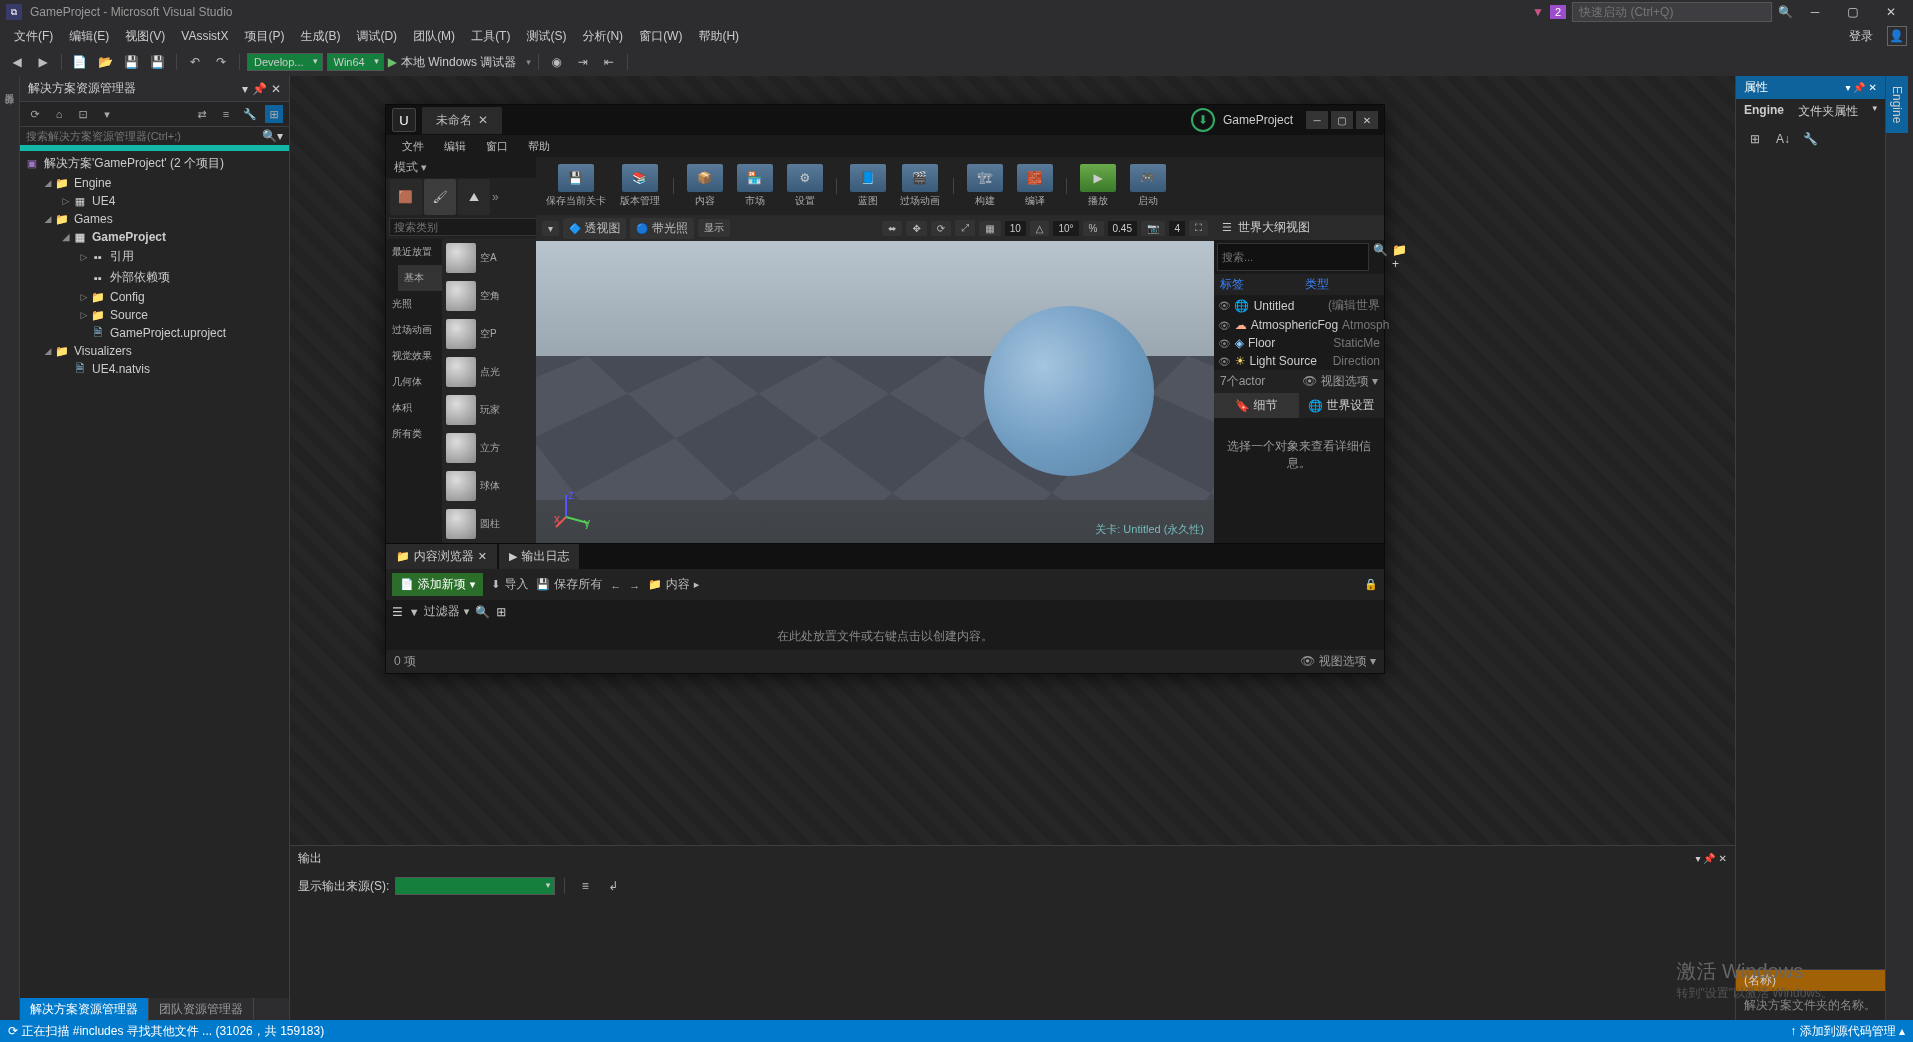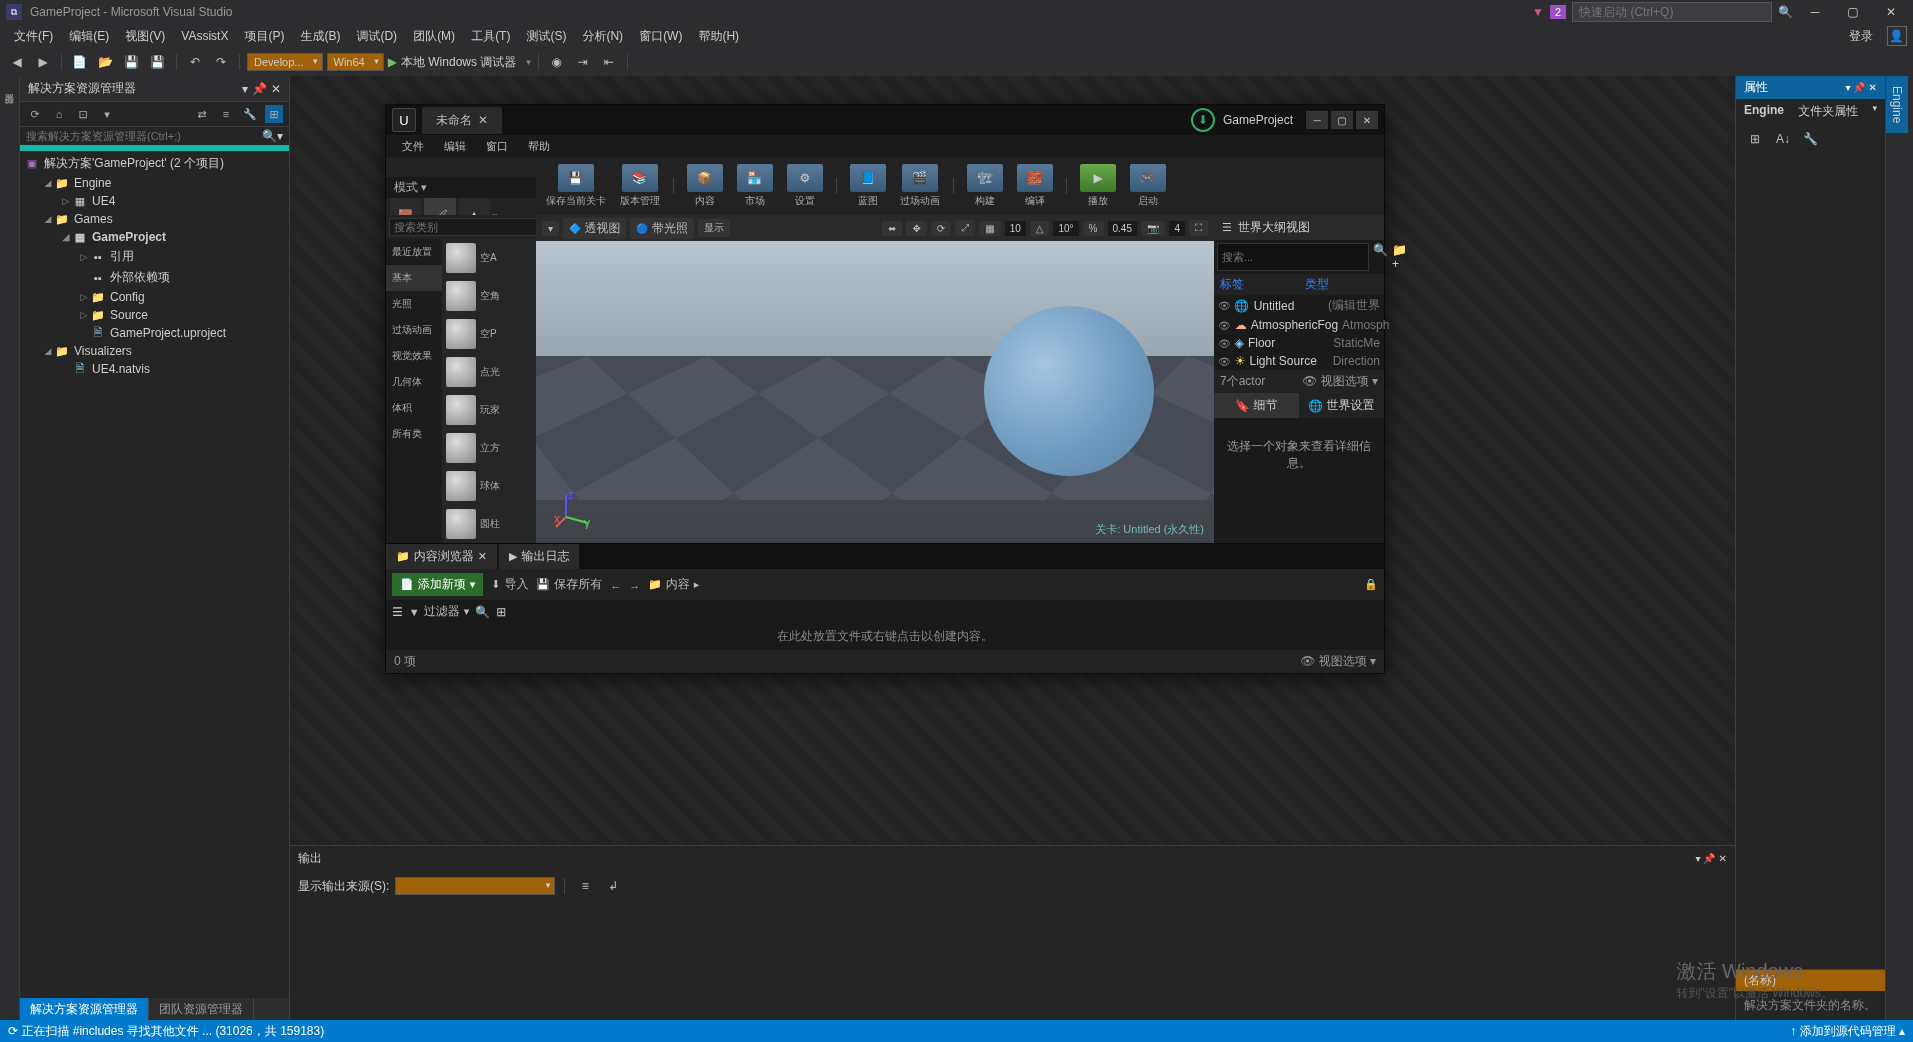--- a/index.html
+++ b/index.html
@@ -11,21 +11,21 @@
 .flag-box{background:#9b4dca;color:#fff;padding:1px 5px;font-size:11px;}
 .quick-launch{background:#3e3e42;border:1px solid #555;color:#999;padding:2px 6px;width:200px;}
 .win-btn{width:32px;height:20px;display:flex;align-items:center;justify-content:center;color:#ccc;}
 .menu-bar{height:24px;background:#2d2d30;display:flex;align-items:center;padding:0 6px;}
 .menu-bar span{padding:4px 8px;color:#ccc;}
 .menu-bar .login{margin-left:auto;margin-right:6px;}
 .user-frame{width:20px;height:20px;border:1px solid #666;display:flex;align-items:center;justify-content:center;}
 .toolbar{height:28px;background:#2d2d30;display:flex;align-items:center;padding:0 6px;gap:4px;}
 .tb-btn{width:22px;height:22px;display:flex;align-items:center;justify-content:center;color:#bbb;}
 .tb-sep{width:1px;height:16px;background:#444;margin:0 3px;}
-.combo{background:#a16207;border:1px solid #555;color:#ccc;padding:2px 18px 2px 6px;font-size:11px;position:relative;}
+.combo{background:#15803d;border:1px solid #555;color:#ccc;padding:2px 18px 2px 6px;font-size:11px;position:relative;}
 .combo:after{content:"▾";position:absolute;right:4px;top:2px;font-size:9px;}
 .tb-play{color:#6ec06e;}
 .main-area{display:flex;height:calc(100% - 24px - 24px - 28px - 22px);}
 .left-strip{width:20px;background:#2d2d30;border-right:1px solid #3e3e42;display:flex;flex-direction:column;padding-top:4px;}
 .left-strip .tab-v{writing-mode:vertical-lr;padding:6px 2px;font-size:10px;color:#888;}
 .sol-panel{width:270px;background:#252526;border-right:1px solid #3e3e42;display:flex;flex-direction:column;}
 .panel-title{background:#2d2d30;padding:4px 8px;display:flex;align-items:center;color:#ccc;border-bottom:1px solid #3e3e42;}
 .panel-title .ptext{flex:1;}
 .panel-title .picons{display:flex;gap:4px;font-size:10px;}
 .sol-toolbar{display:flex;align-items:center;padding:3px 6px;gap:6px;background:#252526;border-bottom:1px solid #3e3e42;}
@@ -69,39 +69,39 @@
 .ue-titlebar{height:30px;display:flex;align-items:center;padding:0 6px;background:#111;}
 .ue-logo{width:24px;height:24px;background:#222;border:1px solid #444;display:flex;align-items:center;justify-content:center;color:#fff;font-size:13px;margin-right:6px;border-radius:2px;}
 .ue-tab{background:#2a2a2a;padding:5px 14px;color:#bbb;font-size:11px;border-radius:2px 2px 0 0;margin-right:4px;display:flex;align-items:center;gap:6px;}
 .ue-titlebar .spacer{flex:1;}
 .ue-proj{color:#ccc;margin-right:10px;}
 .ue-src-ctrl{width:24px;height:24px;border-radius:50%;border:2px solid #3a6;display:flex;align-items:center;justify-content:center;color:#3a6;margin-right:8px;}
 .ue-win-btn{width:22px;height:18px;background:#333;display:flex;align-items:center;justify-content:center;margin-left:3px;font-size:10px;}
 .ue-menubar{height:22px;display:flex;align-items:center;padding:0 8px;gap:4px;background:#1a1a1a;}
 .ue-menubar span{padding:3px 8px;color:#bbb;font-size:11px;text-align:center;}
 .ue-toolbar{height:58px;display:flex;background:#222;}
-.ue-modes{width:150px;display:flex;flex-direction:column;margin-top:20px;}
+.ue-modes{width:150px;display:flex;flex-direction:column;}
 .ue-modes-label{padding:2px 8px;color:#aaa;font-size:11px;background:#1a1a1a;}
 .ue-modes-icons{flex:1;display:flex;align-items:center;padding:0 4px;gap:2px;}
 .mode-icon{width:32px;height:36px;background:#2a2a2a;border-radius:2px;display:flex;align-items:center;justify-content:center;}
 .mode-icon.active{background:#3c3c3c;}
 .ue-main-tb{flex:1;display:flex;align-items:center;padding:4px 6px;gap:6px;}
 .ue-tb-btn{display:flex;flex-direction:column;align-items:center;gap:2px;padding:2px 4px;min-width:44px;}
 .ue-tb-icon{width:36px;height:28px;background:linear-gradient(180deg,#5a7a9a,#3a5a7a);border-radius:2px;display:flex;align-items:center;justify-content:center;}
 .ue-tb-btn .lbl{font-size:10px;color:#aaa;white-space:nowrap;}
 .ue-play .ue-tb-icon{background:linear-gradient(180deg,#6aaa4a,#3a7a2a);}
 .ue-body{flex:1;display:flex;min-height:0;}
 .ue-left{width:150px;background:#222;display:flex;flex-direction:column;}
 .ue-search{display:flex;padding:3px;}
 .ue-search input{flex:1;background:#1a1a1a;border:1px solid #333;color:#888;padding:2px 4px;font-size:11px;}
 .ue-search .mag{width:24px;background:#333;display:flex;align-items:center;justify-content:center;}
 .ue-cat-row{display:flex;}
 .ue-cats{width:56px;background:#1c1c1c;}
 .ue-cat{padding:6px 6px;color:#aaa;font-size:10px;}
-.ue-cat.active{background:#333;}
+.ue-cat.active{background:#333;margin-left:12px;}
 .ue-assets{flex:1;background:#262626;overflow-y:auto;}
 .ue-asset{display:flex;align-items:center;gap:4px;padding:4px;}
 .ue-asset-thumb{width:30px;height:30px;background:radial-gradient(circle at 35% 30%,#ddd,#888);border-radius:2px;}
 .ue-asset .lbl{font-size:10px;color:#aaa;}
 .ue-viewport{flex:1;display:flex;flex-direction:column;background:#111;}
 .vp-toolbar{height:26px;background:#2a2a2a;display:flex;align-items:center;padding:0 6px;gap:4px;}
 .vp-btn{background:#333;padding:2px 6px;font-size:10px;color:#bbb;border-radius:2px;display:flex;align-items:center;gap:3px;}
 .vp-toolbar .spacer{flex:1;}
 .vp-num{background:#1a1a1a;padding:2px 5px;font-size:10px;}
 .vp-canvas{flex:1;position:relative;background:linear-gradient(180deg,#b8c4ce 0%,#9aa6b0 38%,#50555a 38%,#3f4348 100%);overflow:hidden;}

